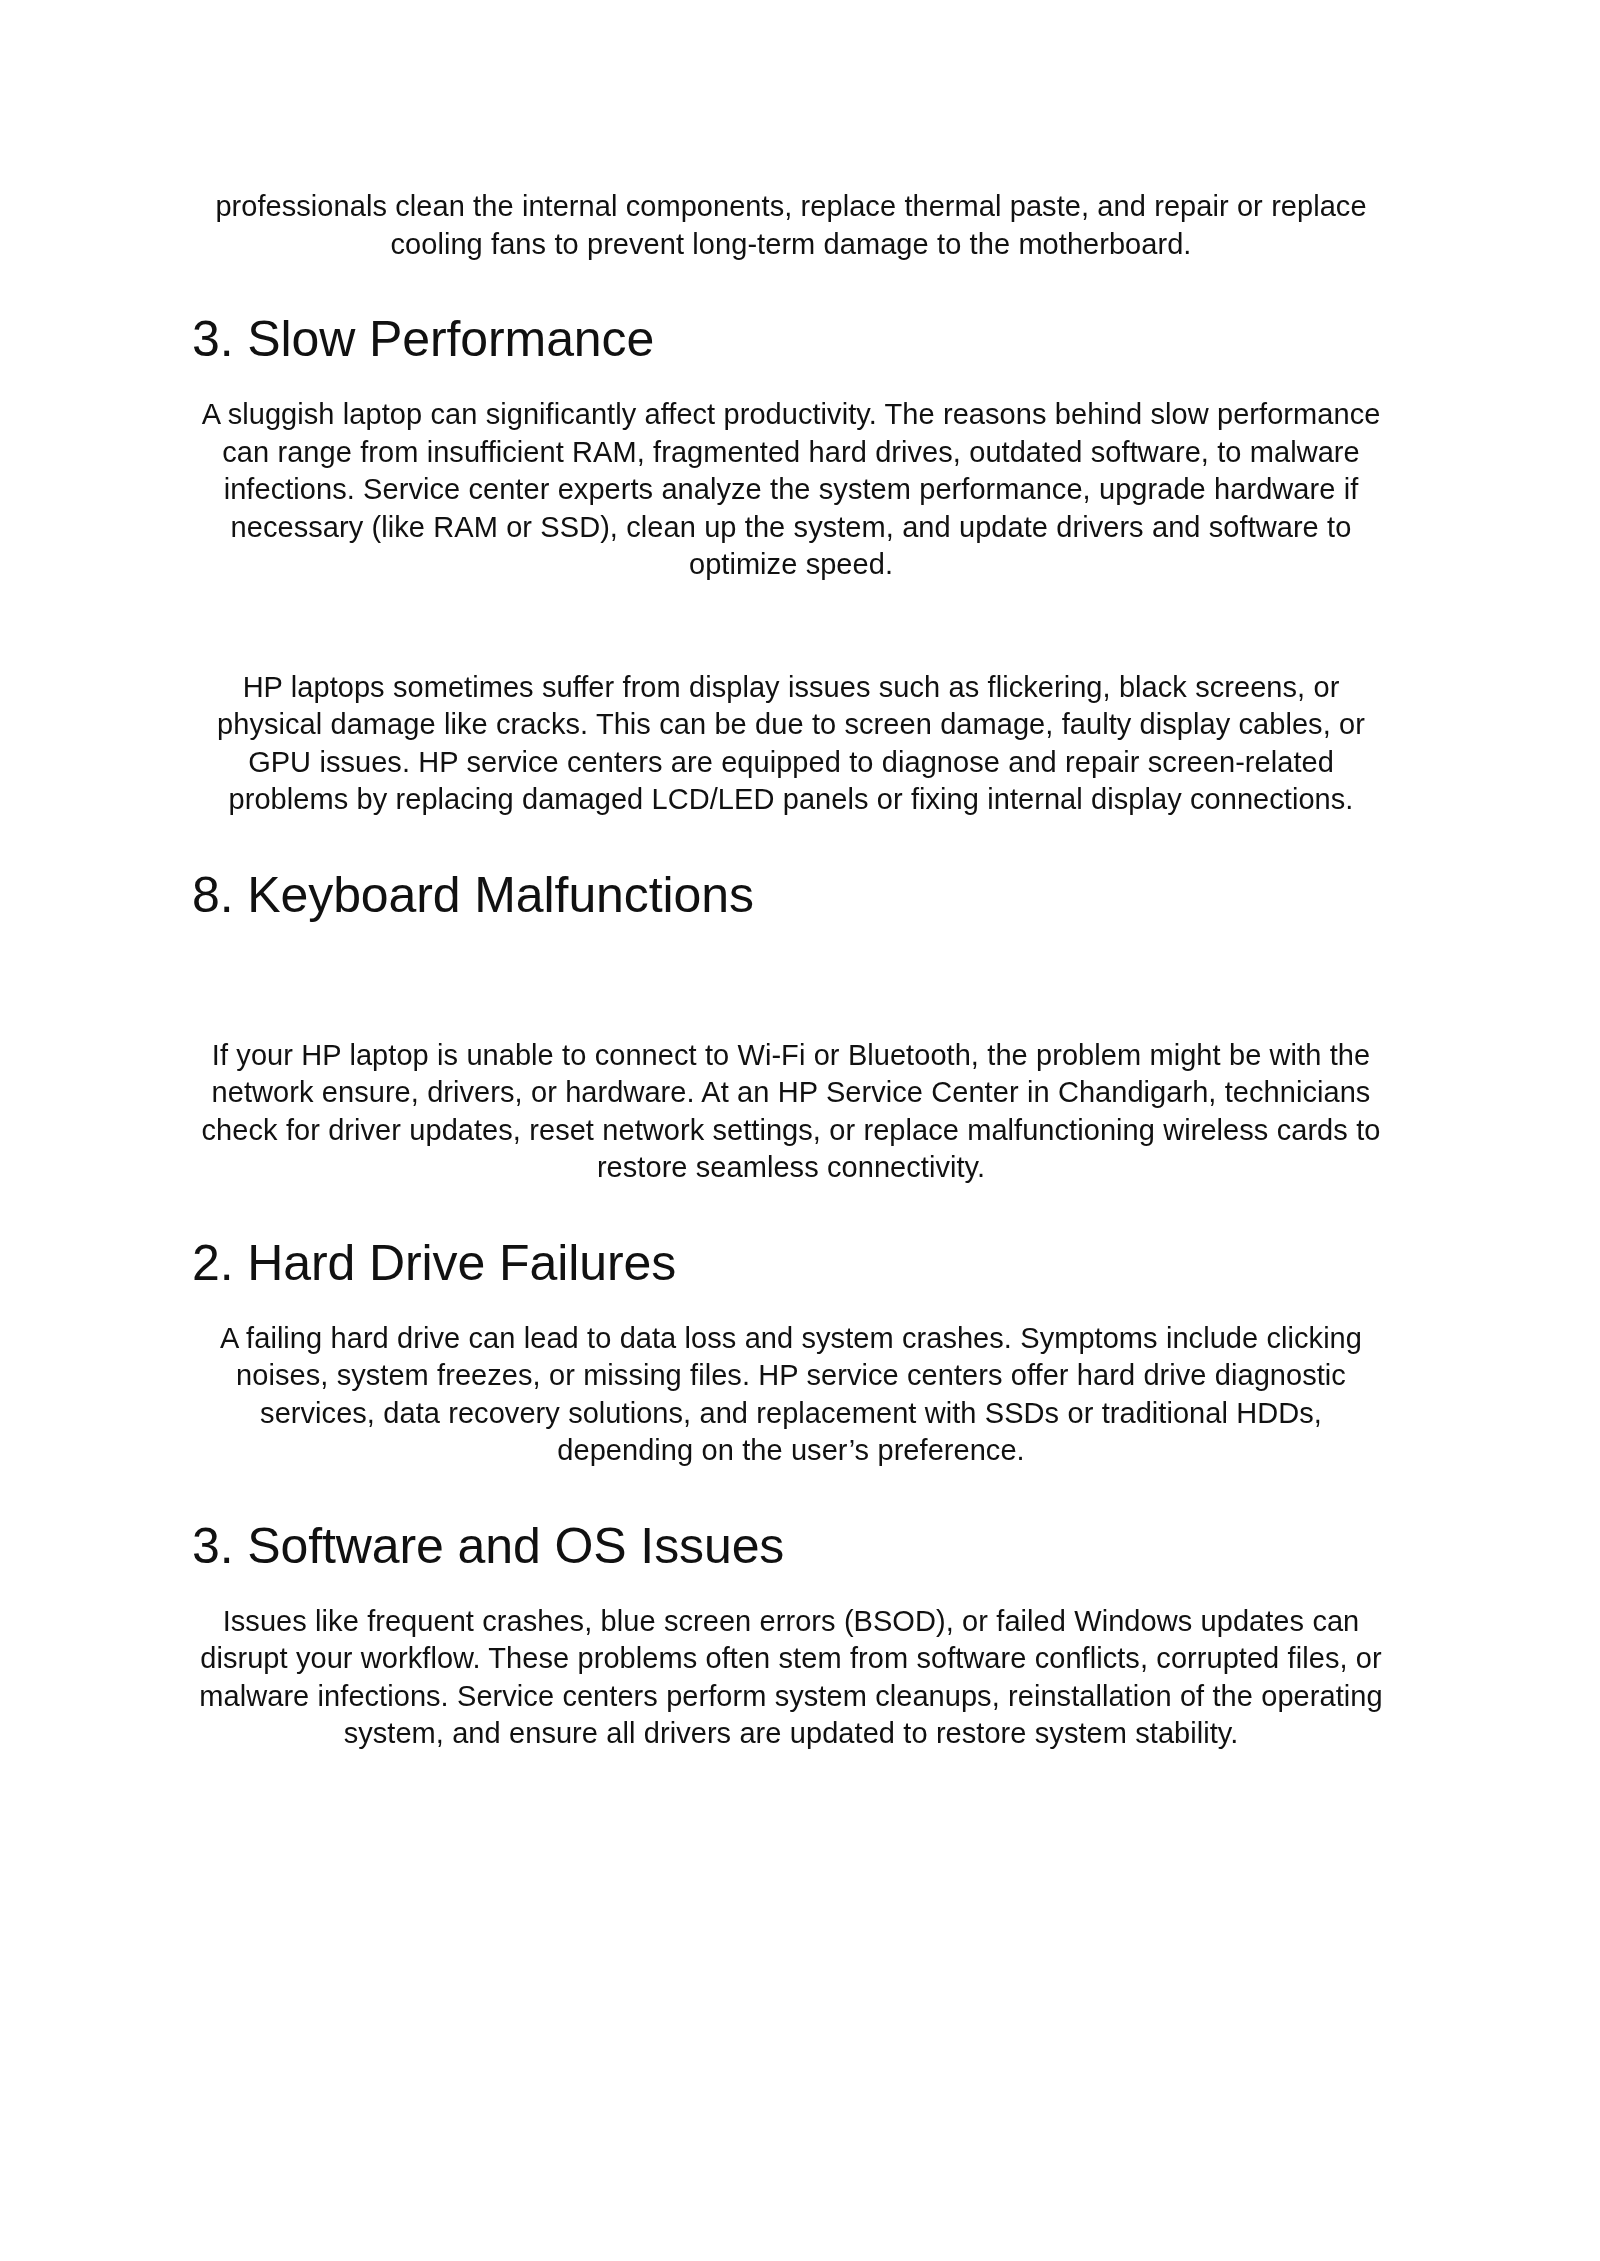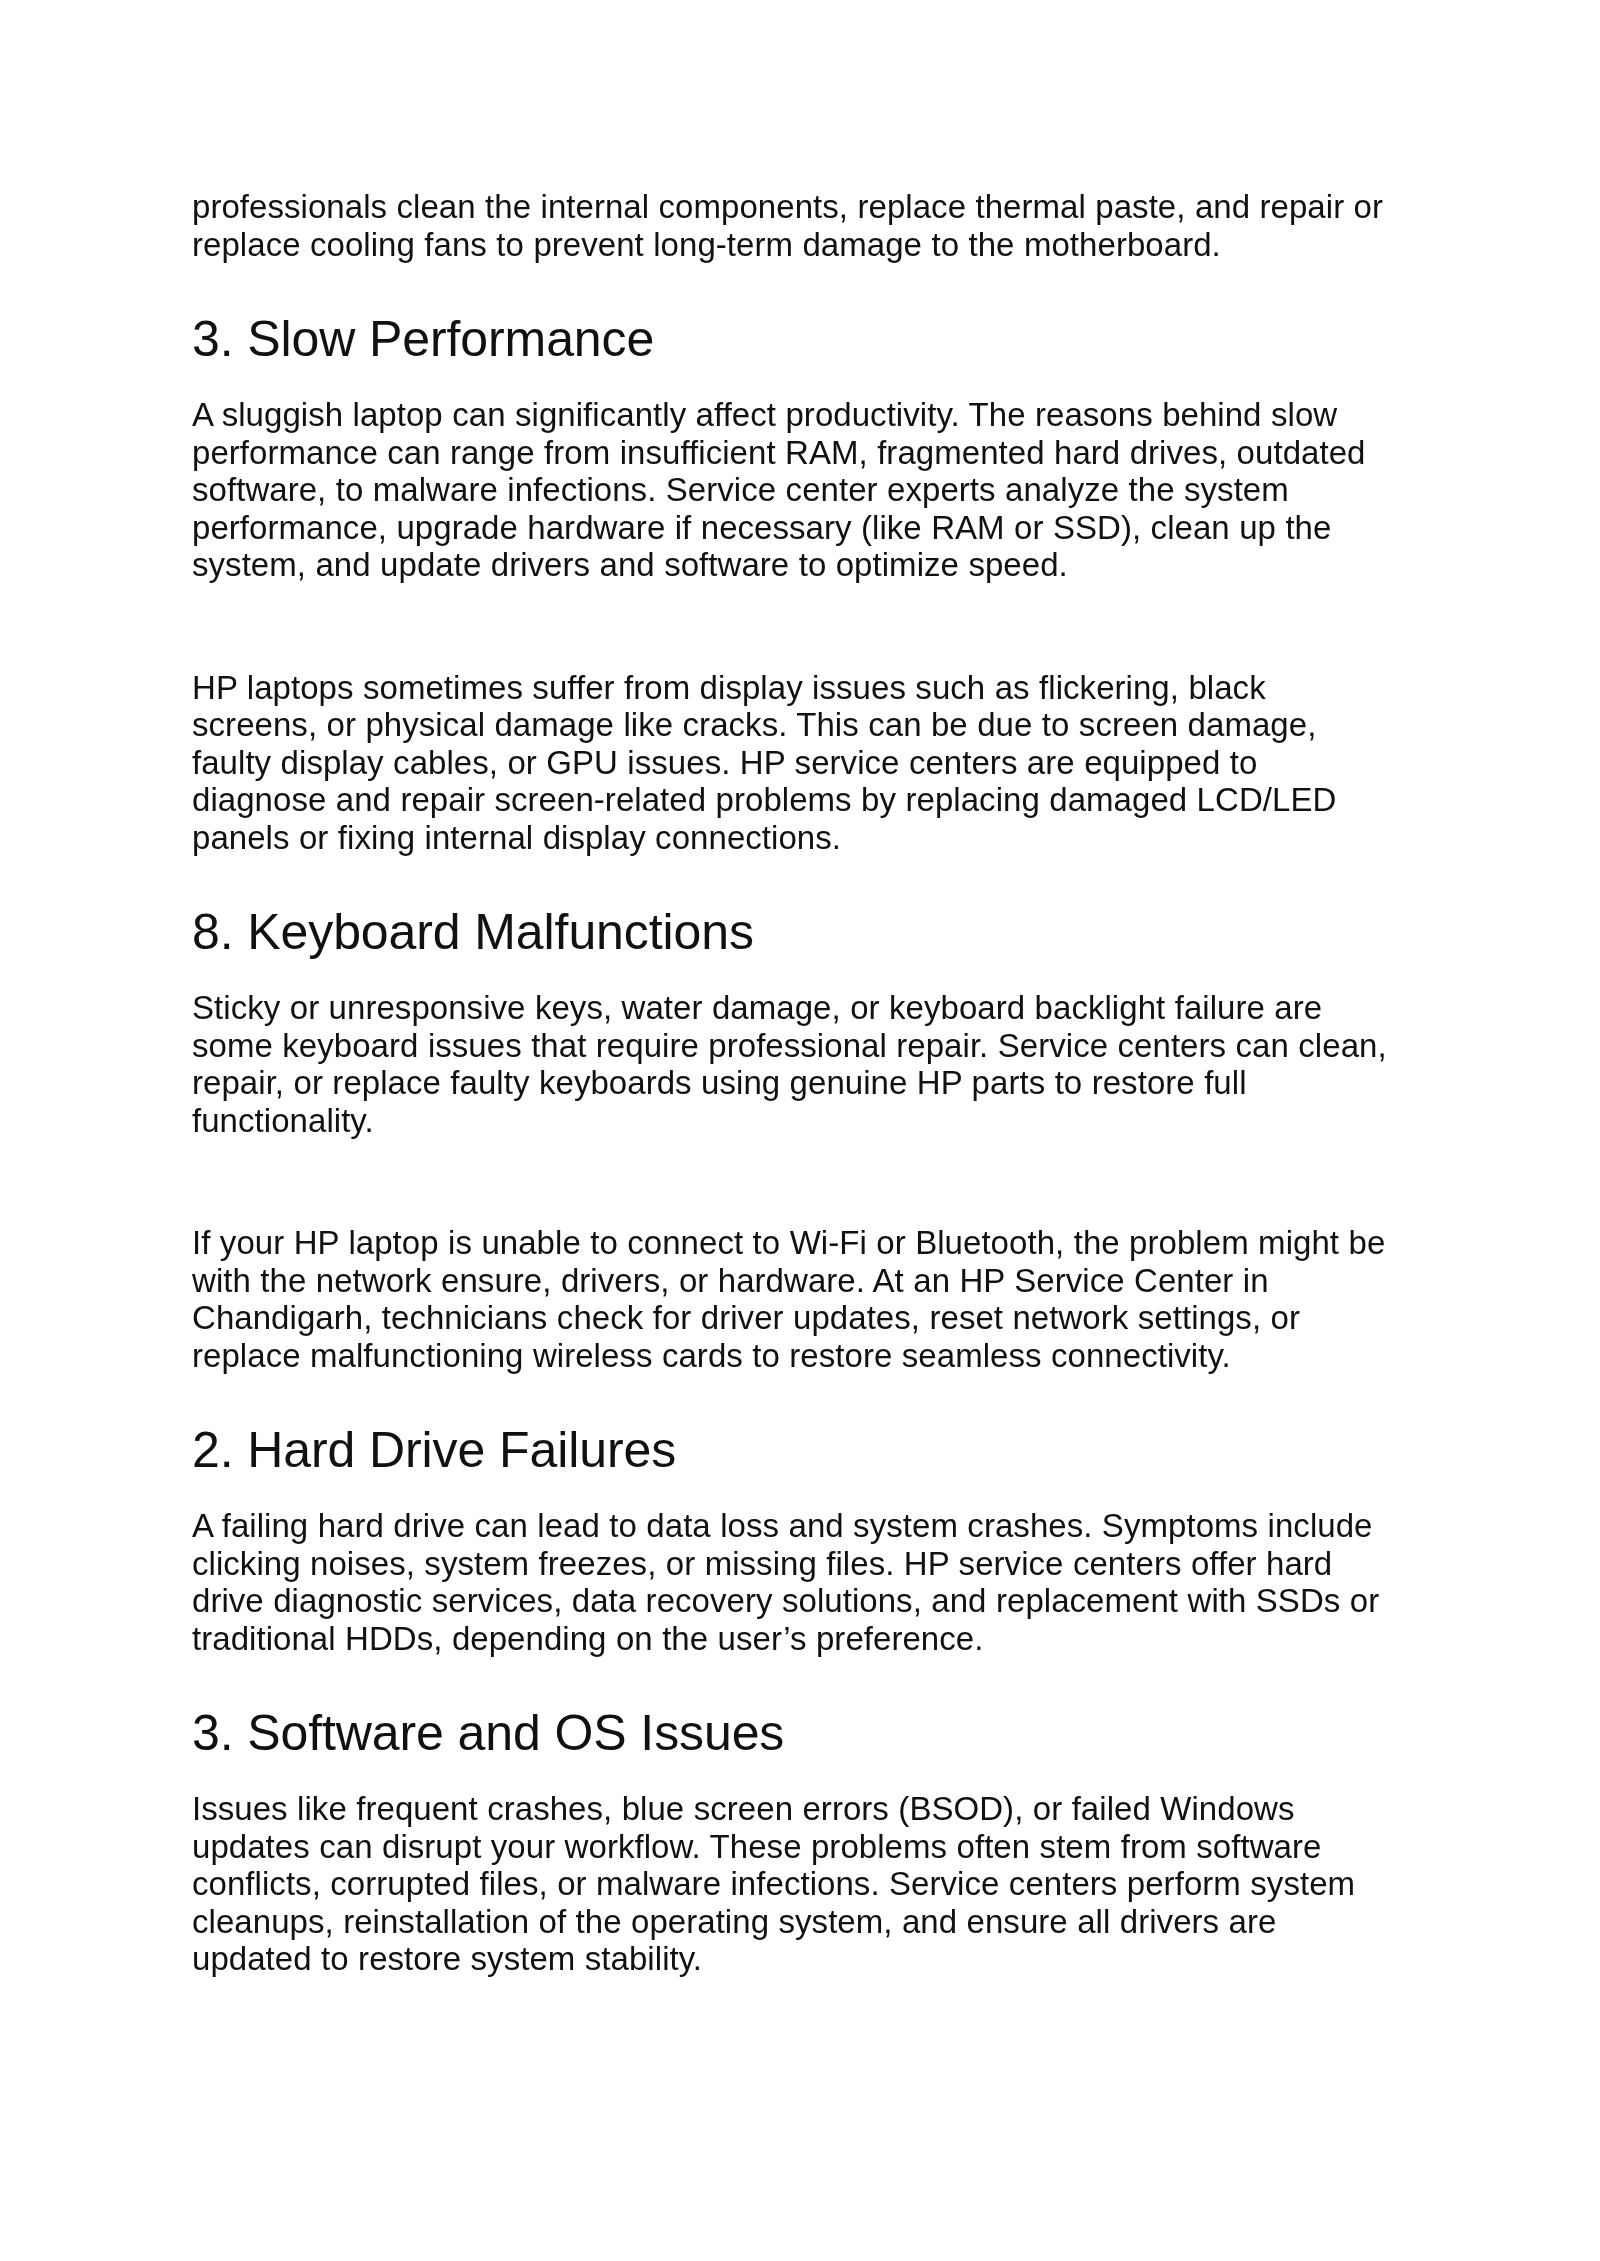--- a/index.html
+++ b/index.html
@@ -23,25 +23,25 @@
     box-sizing: border-box;
     padding: 188px 210px 0 192px;
   }
 
   .doc-body {
     width: 1198px;
   }
 
   p.para {
     margin: 0;
-    font-size: 33px;
+    font-size: 29px;
     line-height: 37.5px;
     letter-spacing: 0.05px;
     color: #111111;
-    text-align: left;
+    text-align: center;
     word-spacing: 0.2px;
   }
 
   h2.heading {
     margin: 0;
     font-size: 50px;
     line-height: 48px;
     font-weight: 400;
     color: #111111;
     letter-spacing: -0.1px;
@@ -64,21 +64,20 @@
     <div class="sp-h-to-para"></div>
     <p class="para">A sluggish laptop can significantly affect productivity. The reasons behind slow performance can range from insufficient RAM, fragmented hard drives, outdated software, to malware infections. Service center experts analyze the system performance, upgrade hardware if necessary (like RAM or SSD), clean up the system, and update drivers and software to optimize speed.</p>
 
     <div class="sp-para-to-h"></div>
     <div class="sp-h-to-para"></div>
     <p class="para">HP laptops sometimes suffer from display issues such as flickering, black screens, or physical damage like cracks. This can be due to screen damage, faulty display cables, or GPU issues. HP service centers are equipped to diagnose and repair screen-related problems by replacing damaged LCD/LED panels or fixing internal display connections.</p>
 
     <div class="sp-para-to-h"></div>
     <h2 class="heading">8. Keyboard Malfunctions</h2>
     <div class="sp-h-to-para"></div>
-    <p class="para">Sticky or unresponsive keys, water damage, or keyboard backlight failure are some keyboard issues that require professional repair. Service centers can clean, repair, or replace faulty keyboards using genuine HP parts to restore full functionality.</p>
 
     <div class="sp-para-to-h"></div>
     <div class="sp-h-to-para"></div>
     <p class="para"><span>If your HP laptop is unable to connect to Wi-Fi or Bluetooth, the problem might be with the network ensure, drivers, or hardware. At an </span><strong class="b">HP Service Center in Chandigarh</strong><span>, technicians check for driver updates, reset network settings, or replace malfunctioning wireless cards to restore seamless connectivity.</span></p>
 
     <div class="sp-para-to-h"></div>
     <h2 class="heading">2. Hard Drive Failures</h2>
     <div class="sp-h-to-para"></div>
     <p class="para">A failing hard drive can lead to data loss and system crashes. Symptoms include clicking noises, system freezes, or missing files. HP service centers offer hard drive diagnostic services, data recovery solutions, and replacement with SSDs or traditional HDDs, depending on the user’s preference.</p>
 

